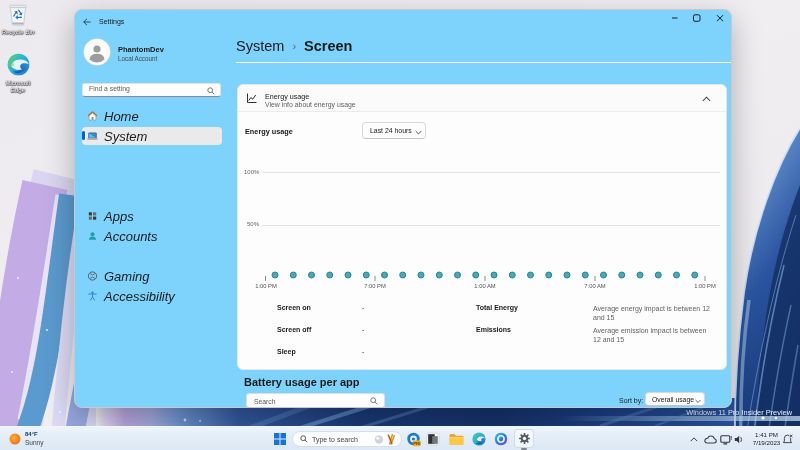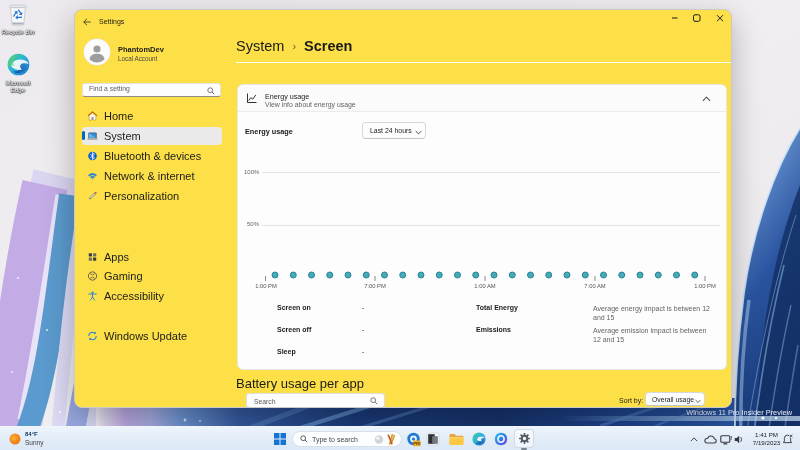--- a/index.html
+++ b/index.html
@@ -9,30 +9,30 @@
 
   
   .dicon { position:absolute; width:48px; text-align:center; color:#f8f8f8; font-size:6.2px;
            text-shadow:0 0.5px 1px rgba(40,40,45,.95), 0 0 1.5px rgba(40,40,45,.9), 0.5px 0 1px rgba(40,40,45,.85); line-height:1.15; }
 
   
   #watermark { position:absolute; right:8px; top:408.5px; text-align:center; color:rgba(255,255,255,.93);
                font-size:7.4px; line-height:1.1; letter-spacing:0; }
 
   
-  #win { position:absolute; left:74px; top:9px; width:658px; height:399px; background:#fde047;
+  #win { position:absolute; left:74px; top:9px; width:658px; height:399px; background:#7dd3fc;
          border-radius:8px; border:1px solid #c9c9c9; box-shadow:0 10px 30px rgba(0,0,0,.28);
          overflow:hidden; }
   #titlebar { position:absolute; left:0; top:0; width:100%; height:28px; }
   #tb-settings { position:absolute; left:24px; top:16px; font-size:7px; color:#1b1b1b; }
 
   
   #sidebar { position:absolute; left:0; top:28px; width:154px; height:371px; }
   .navitem { position:absolute; left:7px; width:140px; height:18px; border-radius:4px;
-             font-size:11px; color:#1c1c1c; }
+             font-size:13px; color:#1c1c1c;font-style:italic; }
   .navitem .lbl { position:absolute; left:22px; top:50%; transform:translateY(-50%); white-space:nowrap; }
   .navitem .ic  { position:absolute; left:5px; top:50%; transform:translateY(-50%); width:11px; height:11px; }
   .navitem.sel { background:#eaeaea; }
   .navitem.sel:before { content:""; position:absolute; left:0; top:4.5px; width:2.5px; height:9px;
                         border-radius:2px; background:#0067c0; }
 
   
   #main { position:absolute; left:154px; top:28px; width:504px; height:371px; }
 #crumb { position:absolute; left:7px; top:0px; font-size:14.5px; color:#1a1a1a; }
   #crumb .sep { color:#5d5d5d; font-size:11px; padding:0 4px; position:relative; top:-1px; }
@@ -221,73 +221,49 @@
         </div>
       <div class="navitem sel" style="top:88.5px;">
         <svg class="ic" viewBox="0 0 16 16">
             <rect x="2.2" y="3.4" width="11.6" height="7.6" rx="0.8" fill="#2f8bd2"></rect>
             <rect x="2.2" y="3.4" width="11.6" height="7.6" rx="0.8" fill="none" stroke="#555" stroke-width="0.8"></rect>
             <path d="M 2.8,4 L 13,10.4 L 2.8,10.4 Z" fill="#6cc0ee" opacity="0.85"></path>
             <rect x="0.9" y="11.6" width="14.2" height="1.5" rx="0.7" fill="#cfcfcf" stroke="#666" stroke-width="0.5"></rect>
           </svg>
         <span class="lbl">System</span>
         </div>
-      <div class="navitem" style="top:108.5px;">
-        <svg class="ic" viewBox="0 0 16 16">
-            <circle cx="8" cy="8" r="6.3" fill="#0d62c9"></circle>
-            <path d="M 4.8,5.3 L 11,10.7 L 8,13.2 L 8,2.8 L 11,5.3 L 4.8,10.7" fill="none" stroke="#fff" stroke-width="1.15"></path>
-          </svg>
-        <span class="lbl">Bluetooth &amp; devices</span>
-        </div>
-      <div class="navitem" style="top:128.5px;">
-        <svg class="ic" viewBox="0 0 16 16">
-            <path d="M 1.5,6.5 Q 8,0.8 14.5,6.5 L 12.5,8.6 Q 8,4.9 3.5,8.6 Z" fill="#2e86d4"></path>
-            <path d="M 4.2,9.3 Q 8,6.4 11.8,9.3 L 9.9,11.4 Q 8,10 6.1,11.4 Z" fill="#2e86d4"></path>
-            <path d="M 6.8,12 Q 8,11.2 9.2,12 L 8,13.6 Z" fill="#2e86d4"></path>
-          </svg>
-        <span class="lbl">Network &amp; internet</span>
-        </div>
-      <div class="navitem" style="top:148.5px;">
-        <svg class="ic" viewBox="0 0 16 16">
-            <path d="M 12.2,2.2 L 13.8,3.8 L 6.2,11.4 L 3.6,12.4 L 4.6,9.8 Z" fill="#f0f0f0" stroke="#555" stroke-width="0.9"></path>
-            <path d="M 12.2,2.2 L 13.8,3.8 L 11.9,5.7 L 10.3,4.1 Z" fill="#c8732a"></path>
-          </svg>
-        <span class="lbl">Personalization</span>
-        </div>
-      <div class="navitem" style="top:168.5px;margin-top:41px;">
+      <div class="navitem" style="top:168.5px;">
         <svg class="ic" viewBox="0 0 16 16">
             <rect x="2.6" y="2.6" width="4.6" height="4.6" fill="#3a3a3a"></rect>
             <rect x="8.8" y="2.6" width="4.6" height="4.6" fill="#6b6b6b"></rect>
             <rect x="2.6" y="8.8" width="4.6" height="4.6" fill="#6b6b6b"></rect>
             <rect x="8.8" y="8.8" width="4.6" height="4.6" fill="#3a3a3a"></rect>
           </svg>
         <span class="lbl">Apps</span>
         </div>
+      <div class="navitem" style="top:188.5px;">
+        <svg class="ic" viewBox="0 0 16 16">
+            <circle cx="8" cy="5.4" r="3" fill="#1d9fb0"></circle>
+            <path d="M 2.8,13.4 Q 3.2,8.9 8,8.9 Q 12.8,8.9 13.2,13.4 Z" fill="#1d9fb0"></path>
+          </svg>
+        <span class="lbl">Accounts</span>
+        </div>
       <div class="navitem" style="top:228.5px;">
         <svg class="ic" viewBox="0 0 16 16">
             <circle cx="8" cy="8" r="6" fill="none" stroke="#4d4d4d" stroke-width="1.2"></circle>
             <path d="M 4.5,11.5 Q 8,7.5 11.5,11.5 M 4.5,4.5 Q 8,8.5 11.5,4.5" fill="none" stroke="#4d4d4d" stroke-width="1.1"></path>
           </svg>
         <span class="lbl">Gaming</span>
         </div>
       <div class="navitem" style="top:248.5px;">
         <svg class="ic" viewBox="0 0 16 16">
             <circle cx="8" cy="3.2" r="1.7" fill="#2e86d4"></circle>
             <path d="M 2.5,5.2 L 13.5,5.2 M 8,5.2 L 8,9.5 M 8,9.5 L 5,14 M 8,9.5 L 11,14" fill="none" stroke="#2e86d4" stroke-width="1.4" stroke-linecap="round"></path>
           </svg>
         <span class="lbl">Accessibility</span>
-        </div>
-      <div class="navitem" style="top:288.5px;">
-        <svg class="ic" viewBox="0 0 16 16">
-            <path d="M 2.6,8 A 5.4,5.4 0 0 1 12.3,4.7" fill="none" stroke="#2e86d4" stroke-width="1.5"></path>
-            <path d="M 13.4,8 A 5.4,5.4 0 0 1 3.7,11.3" fill="none" stroke="#2e86d4" stroke-width="1.5"></path>
-            <path d="M 12.6,1.6 L 12.6,5 L 9.2,5 Z" fill="#2e86d4"></path>
-            <path d="M 3.4,14.4 L 3.4,11 L 6.8,11 Z" fill="#2e86d4"></path>
-          </svg>
-        <span class="lbl">Windows Update</span>
         </div>
     </div>
     <div id="main">
       <div id="crumb">System <span class="sep">›</span> <b>Screen</b></div>
       <div style="position:absolute; left:7px; top:24px; width:497px; height:1px; background:#ffffff;"></div>
       <div class="card">
         <div class="cardhead">
           <svg width="12" height="12" viewBox="0 0 16 16" style="position:absolute; left:8px; top:7px;">
             <path d="M 2,2 L 2,14 L 14,14" fill="none" stroke="#1b1b1b" stroke-width="1.2"></path>
             <path d="M 3.5,11.5 L 6.5,7.5 L 9,9.5 L 13,4" fill="none" stroke="#1b1b1b" stroke-width="1.2"></path>
@@ -357,21 +333,21 @@
         <div class="sum b" style="left:39px; top:240px;">Screen off</div>
         <div class="sum" style="left:124px; top:240px;">-</div>
         <div class="sum b" style="left:39px; top:262px;">Sleep</div>
         <div class="sum" style="left:124px; top:262px;">-</div>
         <div class="sum b" style="left:238px; top:218px;">Total Energy</div>
         <div class="sum gray" style="left:355px; top:219px; width:119px; font-weight:normal;">Average energy impact is between 12 and 15</div>
         <div class="sum b" style="left:238px; top:240px;">Emissions</div>
         <div class="sum gray" style="left:355px; top:241px; width:119px; font-weight:normal;">Average emission impact is between 12 and 15</div>
       </div>
 
-      <div style="position:absolute; left:7px; top:338px; font-size:13px; font-weight:normal; color:#1b1b1b;">Battery usage per app</div>
+      <div style="position:absolute; left:15px; top:338px; font-size:11px; font-weight:bold; color:#1b1b1b;">Battery usage per app</div>
       <div style="position:absolute; left:17px; top:355px; width:139px; height:15px; background:#fdfdfd; border:1px solid #dedede; border-bottom-color:#9a9a9a; border-radius:3px;">
         <span style="position:absolute; left:7px; top:3.6px; font-size:6.8px; color:#5d5d5d;">Search</span>
         <svg width="8" height="8" viewBox="0 0 10 10" style="position:absolute; right:6px; top:3.2px;">
           <circle cx="4" cy="4" r="3" fill="none" stroke="#5a5a5a" stroke-width="1"></circle>
           <line x1="6.3" y1="6.3" x2="9" y2="9" stroke="#5a5a5a" stroke-width="1"></line>
         </svg>
       </div>
       <div style="position:absolute; left:390px; top:359px; font-size:7px; color:#1b1b1b;">Sort by:</div>
       <div class="dropdown" style="left:416px; top:354px; width:60px; height:14px;">
         <span style="position:absolute; left:6px; top:3px; font-size:6.8px;">Overall usage</span>

